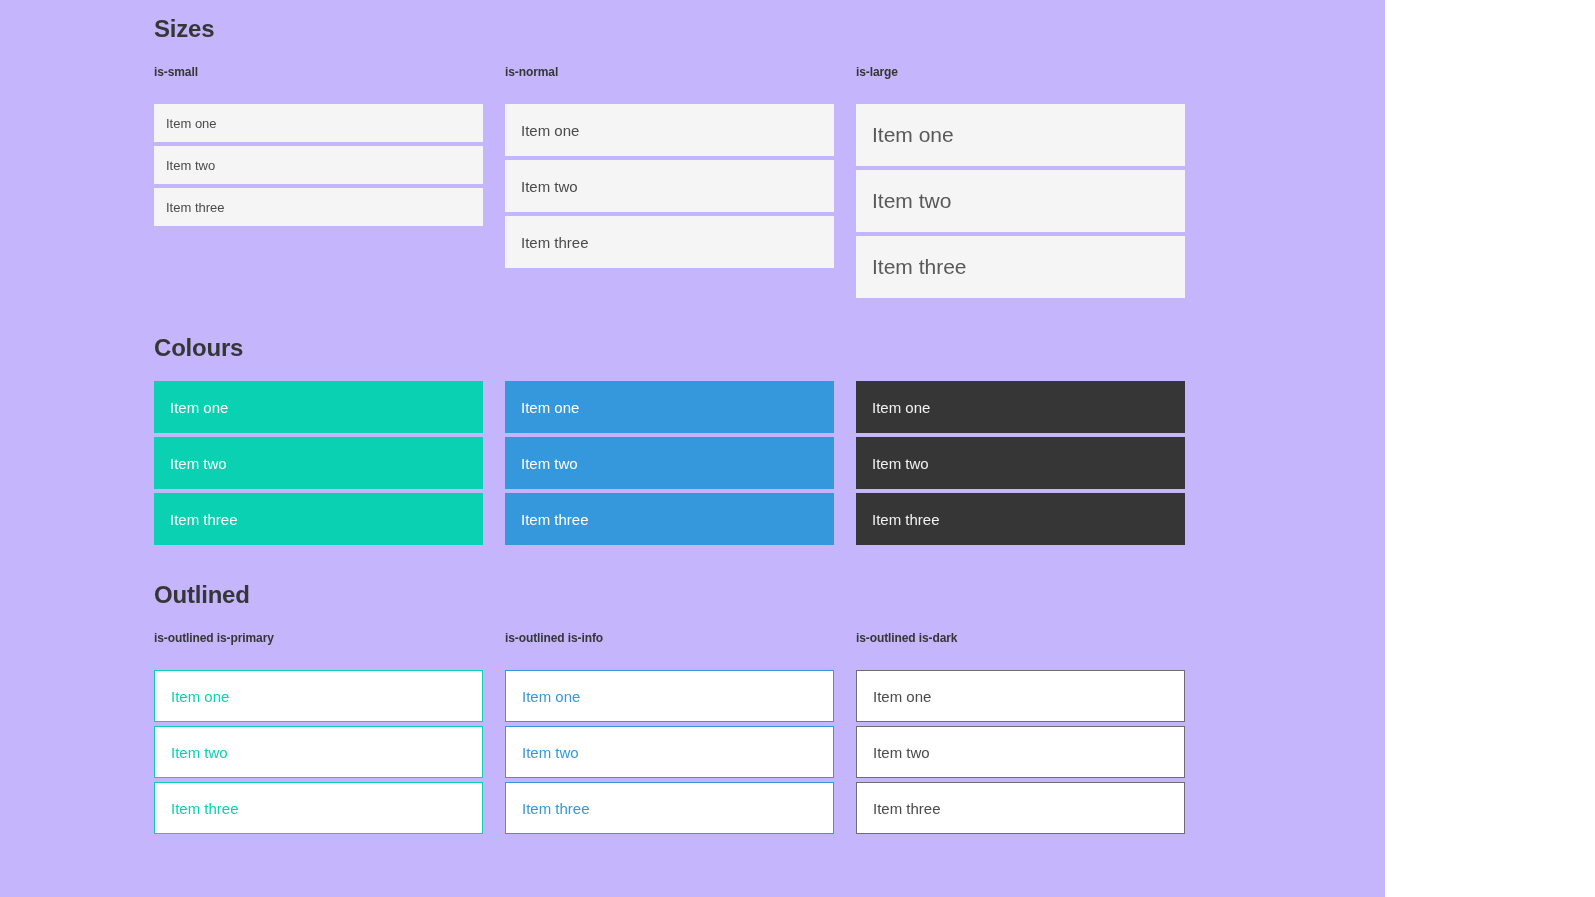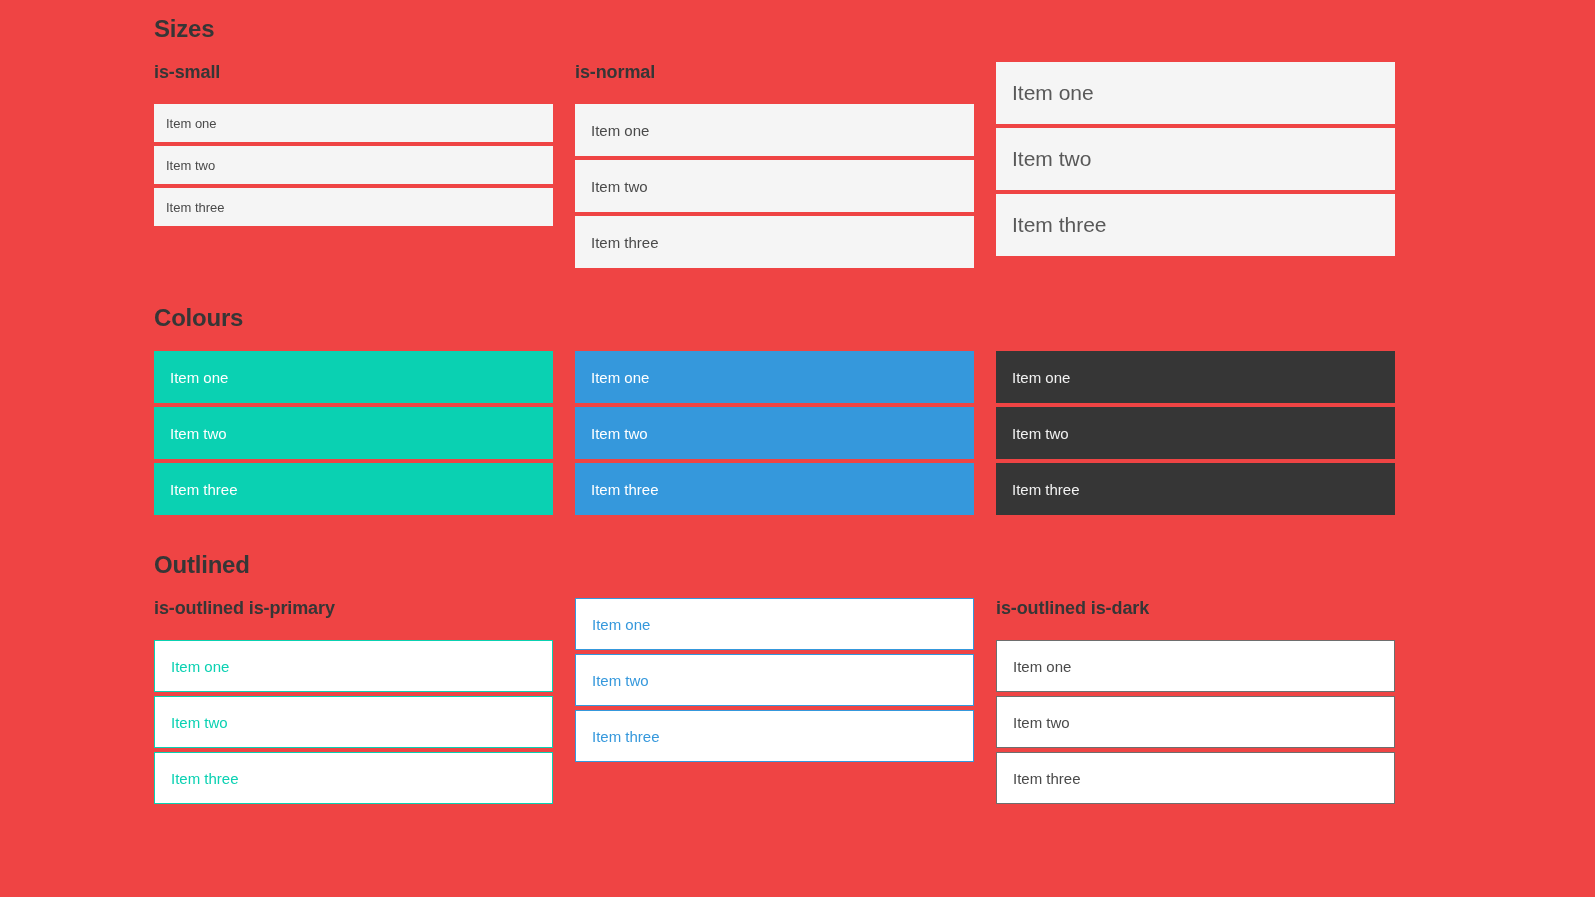--- a/index.html
+++ b/index.html
@@ -3,44 +3,44 @@
 <meta charset="utf-8">
 <style>
   html, body {
     margin: 0;
     padding: 0;
     background: #ffffff;
     font-family: "Liberation Sans", sans-serif;
     -webkit-font-smoothing: antialiased;
   }
   .page {
-    width: 1595px;
+    width: 1385px;
     min-height: 897px;
     box-sizing: border-box;
     padding: 15px 200px 30px 154px;
-    background: #ef4444;
+    background: #c4b5fd;
   }
   .section:not(:first-child) {
     margin-top: 32px;
   }
   .section-title {
     font-size: 24px;
     line-height: 28px;
     font-weight: 700;
     letter-spacing: -0.2px;
     color: var(--dark, #363636);
     margin: 0 0 19px 0;
   }
   .columns {
     display: grid;
     grid-template-columns: repeat(3, 1fr);
     column-gap: 22px;
   }
   .group-label {
-    font-size: 18px;
+    font-size: 12px;
     line-height: 21px;
     font-weight: 700;
     letter-spacing: -0.1px;
     color: var(--dark, #363636);
     margin: 0 0 21px 0;
   }
   .item-list {
     list-style: none;
     margin: 0;
     padding: 0;
@@ -102,20 +102,21 @@
       <div class="column">
         <h3 class="group-label">is-normal</h3>
         <ul class="item-list v-normal">
           <li class="item">Item one</li>
           <li class="item">Item two</li>
           <li class="item">Item three</li>
         </ul>
       </div>
 
       <div class="column">
+        <h3 class="group-label">is-large</h3>
         <ul class="item-list v-large">
           <li class="item">Item one</li>
           <li class="item">Item two</li>
           <li class="item">Item three</li>
         </ul>
       </div>
 
     </div>
   </section>
 
@@ -157,20 +158,21 @@
       <div class="column">
         <h3 class="group-label">is-outlined is-primary</h3>
         <ul class="item-list v-outlined-primary">
           <li class="item">Item one</li>
           <li class="item">Item two</li>
           <li class="item">Item three</li>
         </ul>
       </div>
 
       <div class="column">
+        <h3 class="group-label">is-outlined is-info</h3>
         <ul class="item-list v-outlined-info">
           <li class="item">Item one</li>
           <li class="item">Item two</li>
           <li class="item">Item three</li>
         </ul>
       </div>
 
       <div class="column">
         <h3 class="group-label">is-outlined is-dark</h3>
         <ul class="item-list v-outlined-dark">

